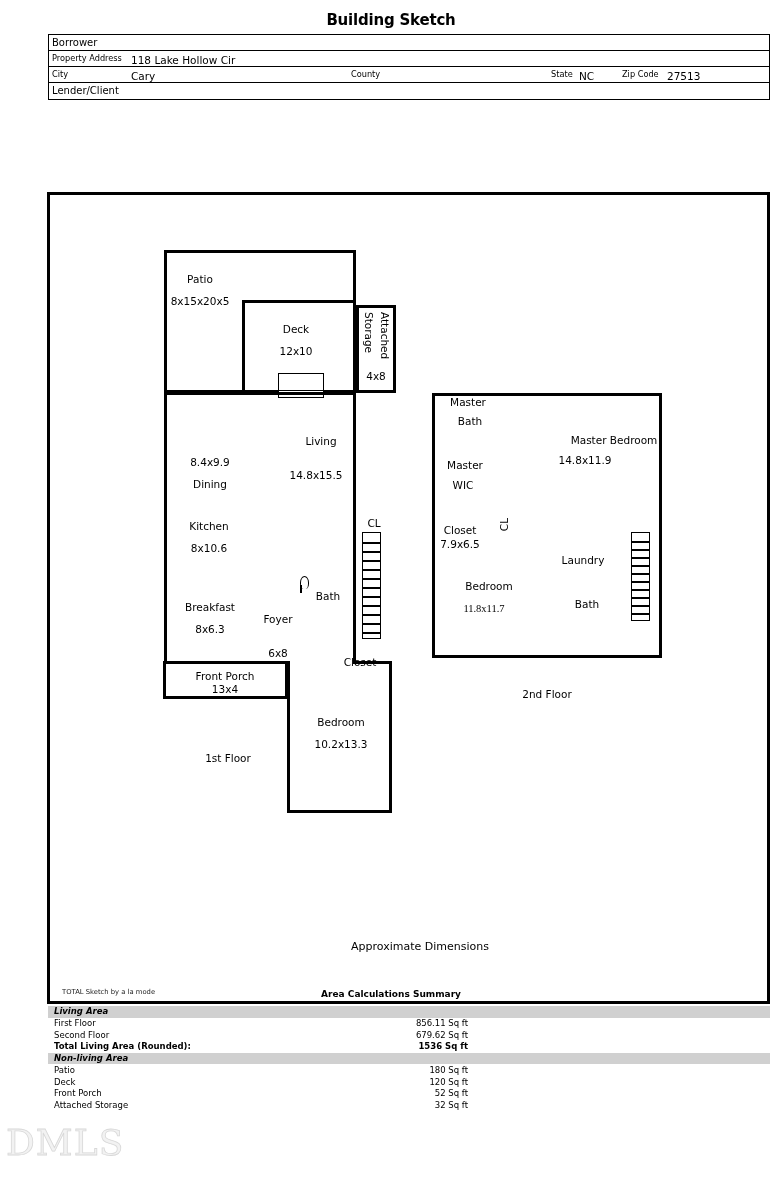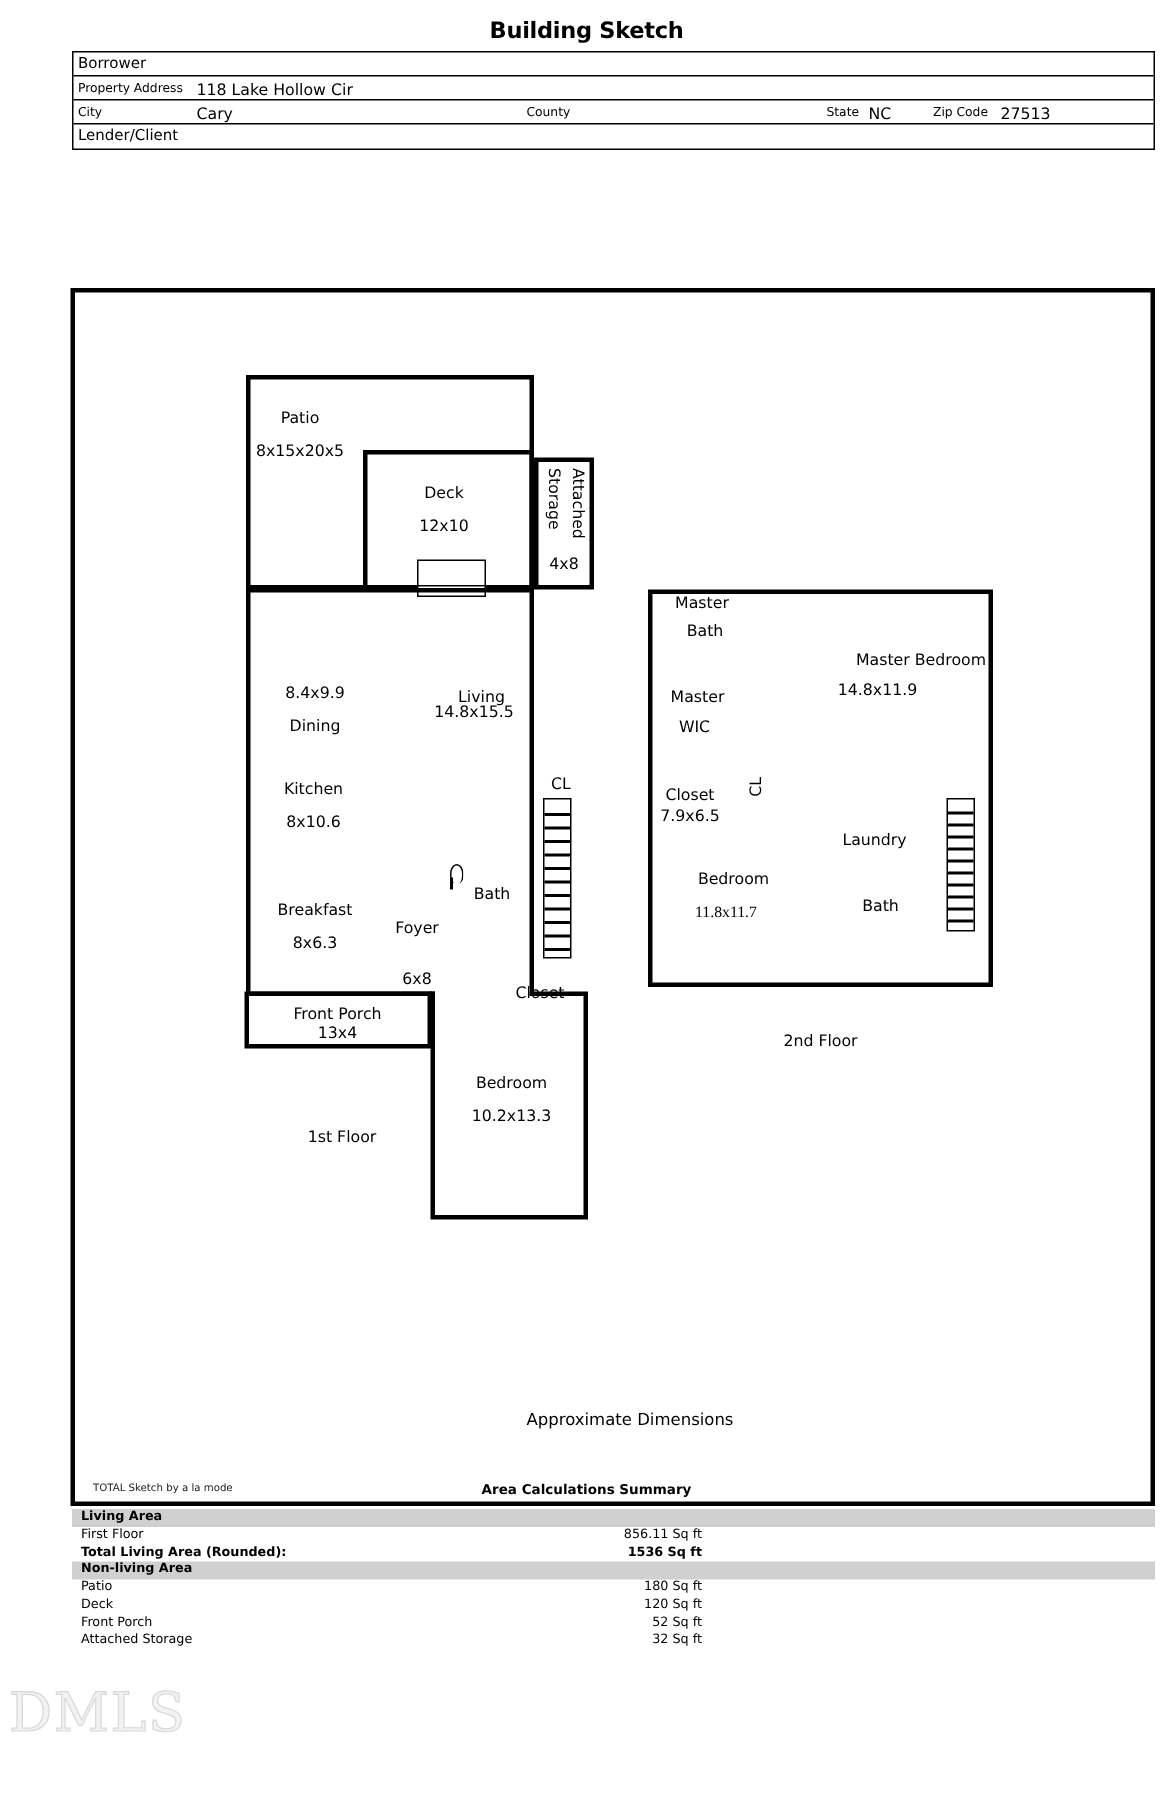--- a/index.html
+++ b/index.html
@@ -187,21 +187,21 @@
     left: 330px;
     top: 0.4px;
     width: 90px;
     text-align: right;
     font-size: 8.5px;
     line-height: 11px;
     white-space: nowrap;
   }
   .area-row.bold .area-name,
   .area-row.bold .area-val { font-weight: bold; }
-  .area-row.section .area-name { font-weight: bold; }
+  .area-row.section .area-name { font-weight: bold; font-style: italic; }
 
   .watermark {
     position: absolute;
     left: 6px;
     top: 1122px;
     font-size: 36px;
     font-family: "DejaVu Serif", serif;
     color: #f2f2f2;
     letter-spacing: 1px;
     -webkit-text-stroke: 0.8px #d8d8d8;
@@ -266,21 +266,21 @@
 
   <div class="seg" style="left:240px; top:464px; width:63px; height:6px; background:#fff;"></div>
 
   <div class="wall" style="left:113px; top:466px; width:125px; height:38px;"></div>
   <div class="rlabel c" style="left:175px; top:475px;">Front Porch</div>
   <div class="rlabel c" style="left:175px; top:488px;">13x4</div>
 
   <div class="rlabel c" style="left:160px; top:239px;margin-top:44px;">Dining</div>
   <div class="rlabel c" style="left:160px; top:261px;">8.4x9.9</div>
 
-  <div class="rlabel c" style="left:271px; top:264px;">Living</div>
+  <div class="rlabel c" style="left:271px; top:240px;">Living</div>
   <div class="rlabel c" style="left:266px; top:274px;">14.8x15.5</div>
 
   <div class="rlabel c" style="left:159px; top:325px;">Kitchen</div>
   <div class="rlabel c" style="left:159px; top:347px;">8x10.6</div>
 
   <div class="rlabel c" style="left:160px; top:406px;">Breakfast</div>
   <div class="rlabel c" style="left:160px; top:428px;">8x6.3</div>
 
   <div class="rlabel c" style="left:228px; top:418px;">Foyer</div>
   <div class="rlabel c" style="left:228px; top:432px;margin-top:20px;">6x8</div>
@@ -361,20 +361,24 @@
 
 <div class="area-table">
   <div class="area-row section">
     <span class="area-name">Living Area</span>
     <span class="area-val"></span>
   </div>
   <div class="area-row">
     <span class="area-name">First Floor</span>
     <span class="area-val">856.11 Sq ft</span>
   </div>
+  <div class="area-row">
+    <span class="area-name">Second Floor</span>
+    <span class="area-val">679.62 Sq ft</span>
+  </div>
   <div class="area-row bold">
     <span class="area-name">Total Living Area (Rounded):</span>
     <span class="area-val">1536 Sq ft</span>
   </div>
   <div class="area-row section">
     <span class="area-name">Non-living Area</span>
     <span class="area-val"></span>
   </div>
   <div class="area-row">
     <span class="area-name">Patio</span>

